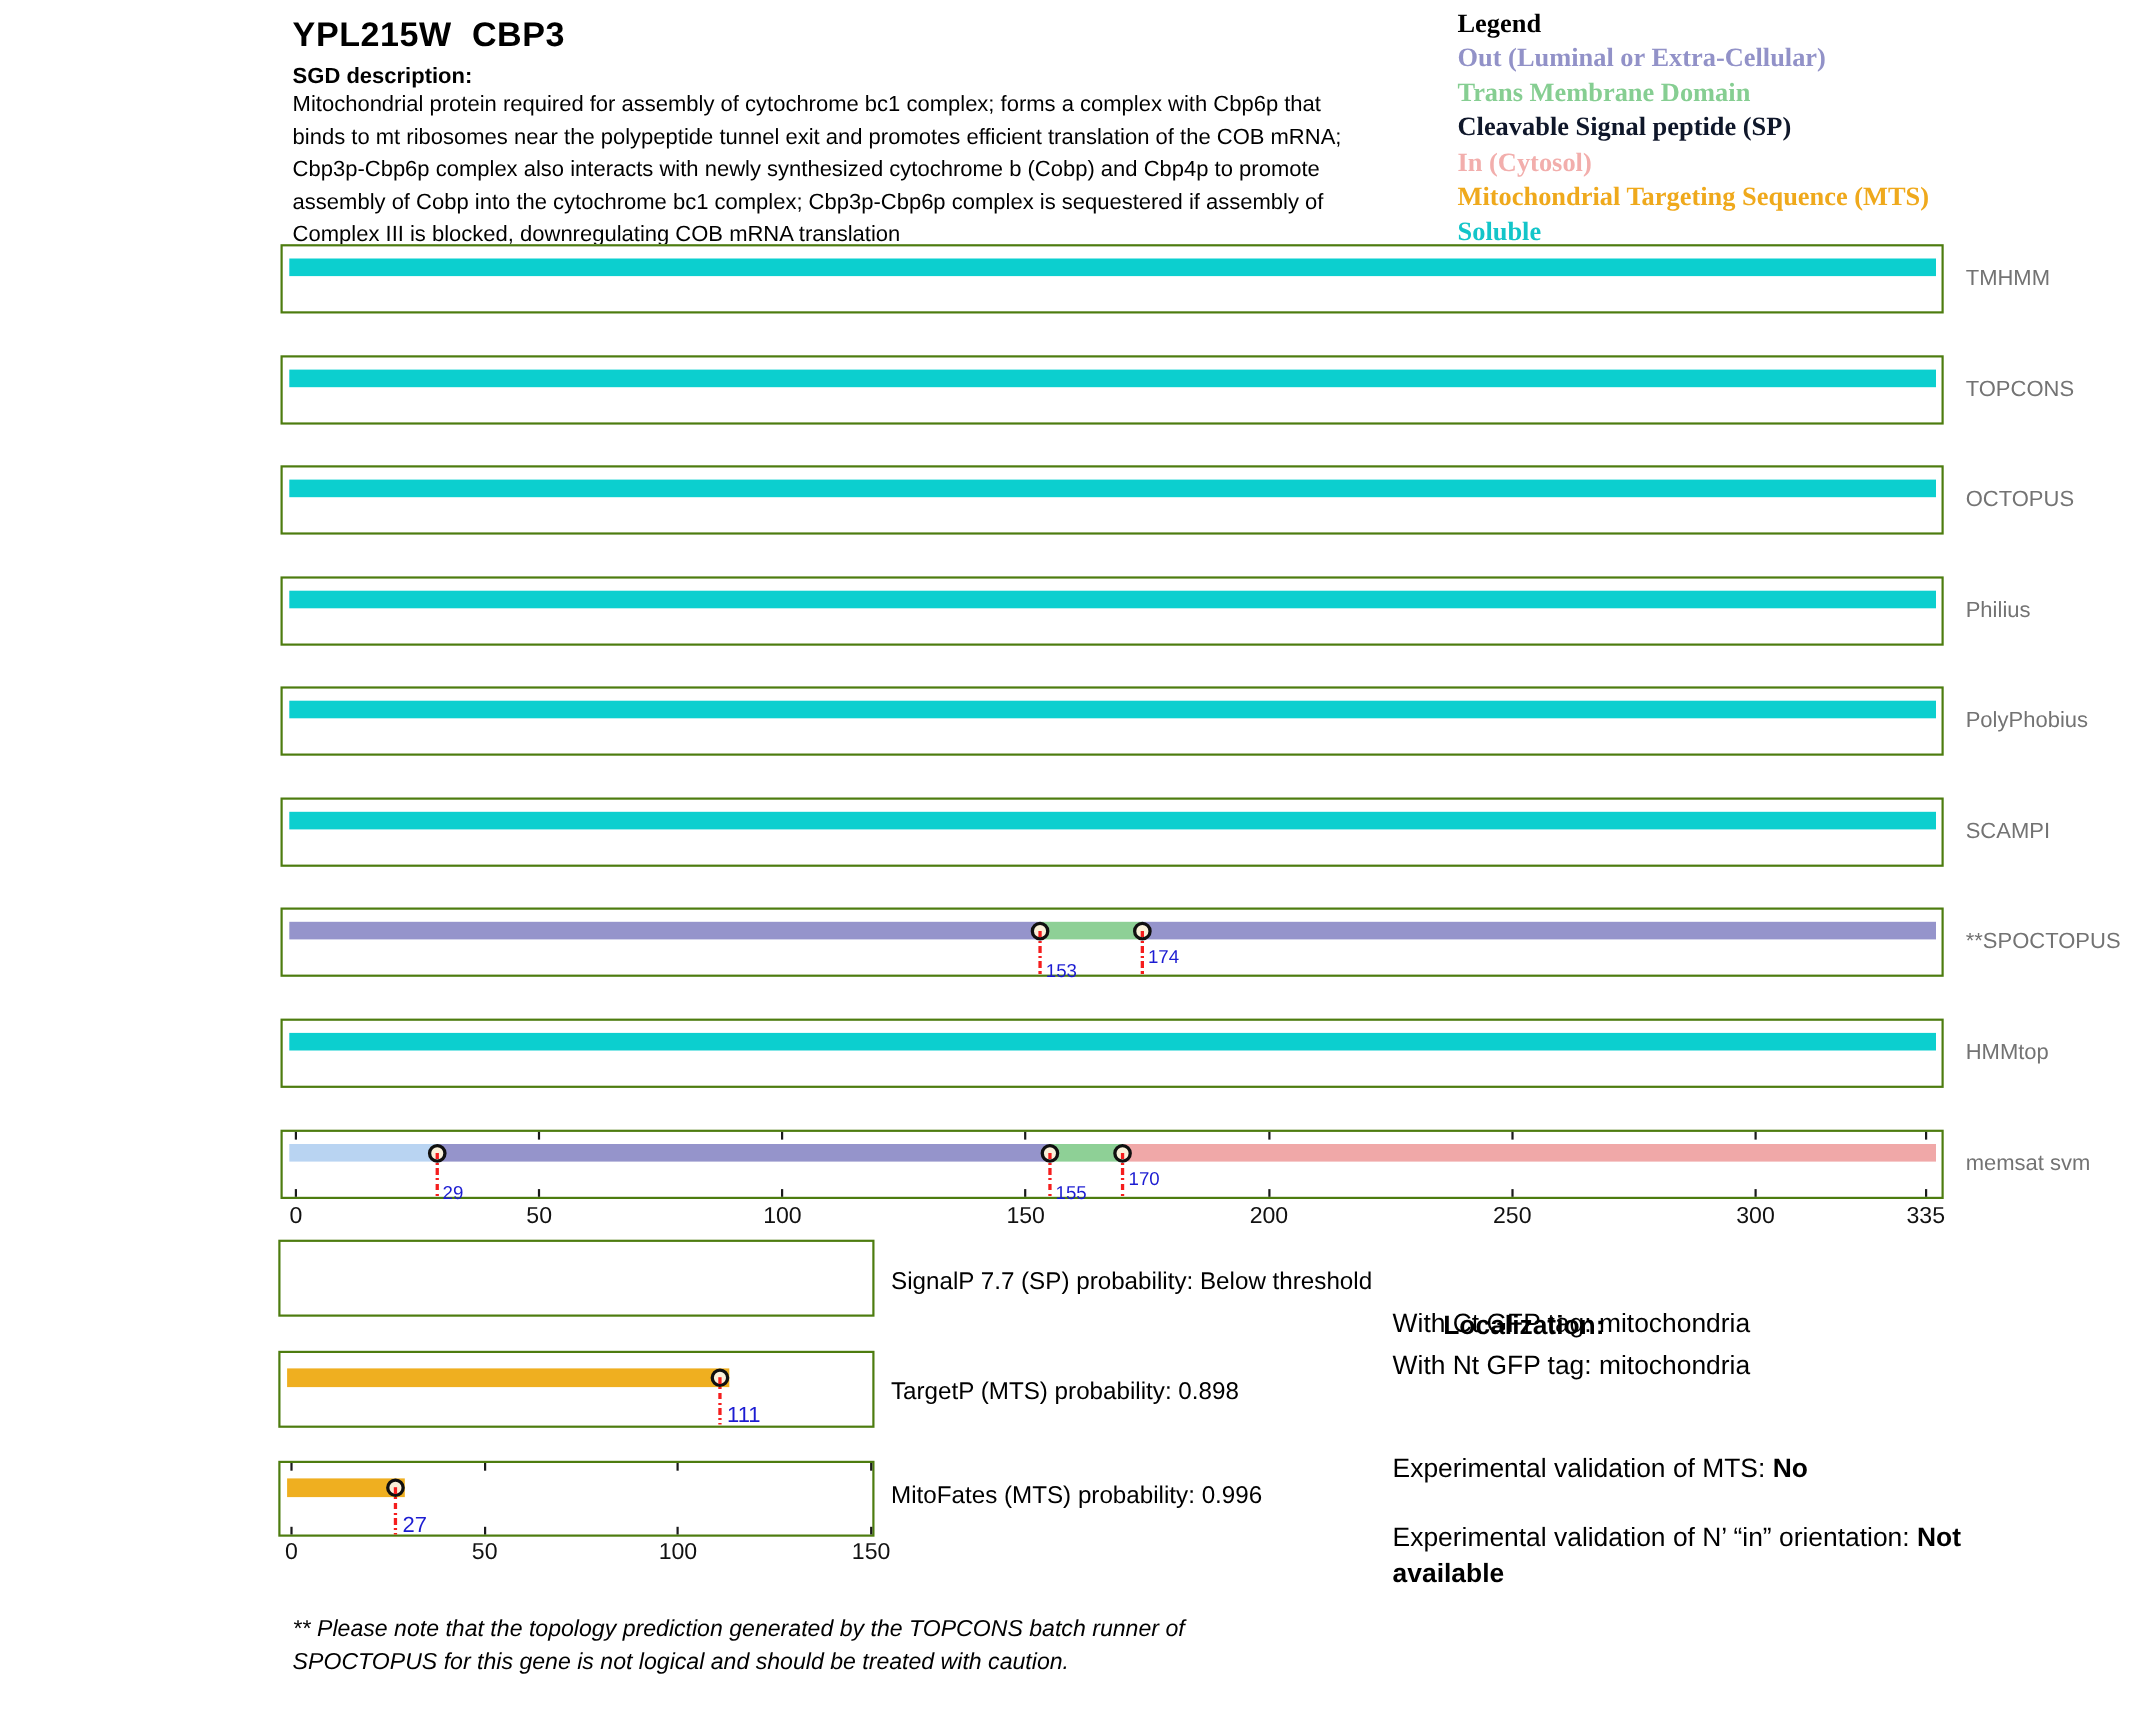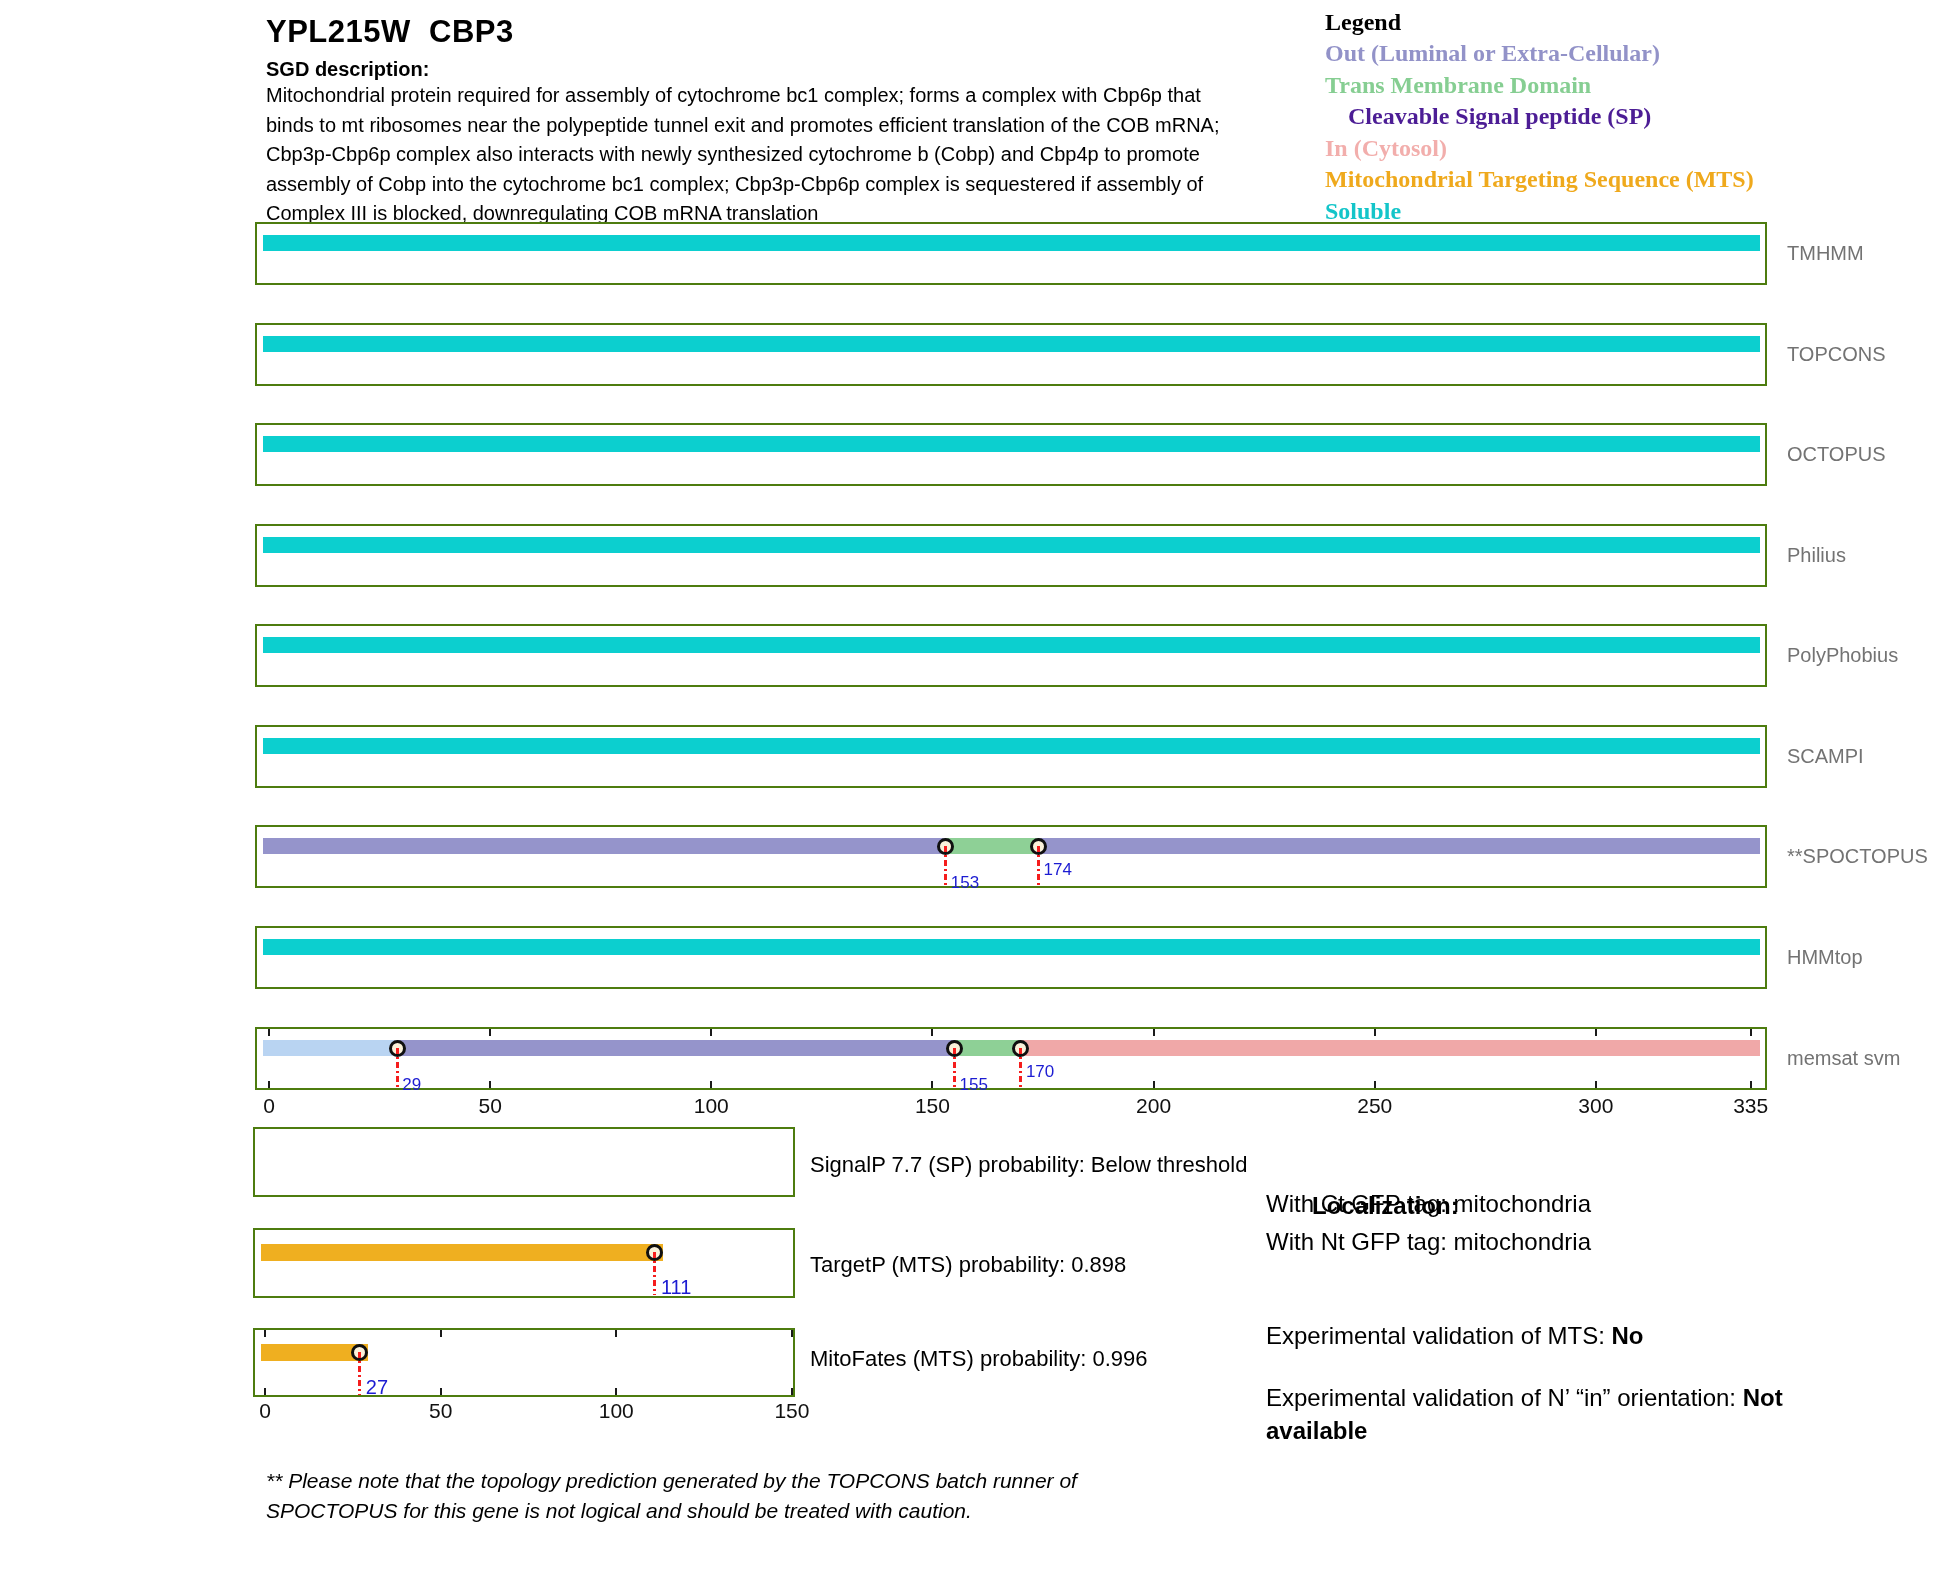--- a/index.html
+++ b/index.html
@@ -39,21 +39,21 @@
       <div class="desc-line">Cbp3p-Cbp6p complex also interacts with newly synthesized cytochrome b (Cobp) and Cbp4p to promote</div>
       <div class="desc-line">assembly of Cobp into the cytochrome bc1 complex; Cbp3p-Cbp6p complex is sequestered if assembly of</div>
       <div class="desc-line">Complex III is blocked, downregulating COB mRNA translation</div>
     </div>
 
   <div id="legend">
     <div id="legend-title">Legend</div>
     <div id="legend-items">
         <div class="legend-item" style="color: rgb(146, 146, 200);">Out (Luminal or Extra-Cellular)</div>
         <div class="legend-item" style="color: rgb(134, 206, 146);">Trans Membrane Domain</div>
-        <div class="legend-item" style="color: #4c1d95; margin-left: 23px;">Cleavable Signal peptide (SP)</div>
+        <div class="legend-item" style="color: #0f172a;">Cleavable Signal peptide (SP)</div>
         <div class="legend-item" style="color: rgb(242, 174, 172);">In (Cytosol)</div>
         <div class="legend-item" style="color: rgb(239, 169, 28);">Mitochondrial Targeting Sequence (MTS)</div>
         <div class="legend-item" style="color: rgb(19, 197, 201);">Soluble</div>
       </div>
   </div>
 
   <div id="info-block">
     <div class="info-line info-bold" style="left:1312px;top:1152px;margin-top:40px;">Localization:</div>
     <div class="info-line" style="left:1266px;top:1190px;">With Ct GFP tag: mitochondria</div>
     <div class="info-line" style="left:1266px;top:1228px;">With Nt GFP tag: mitochondria</div>

